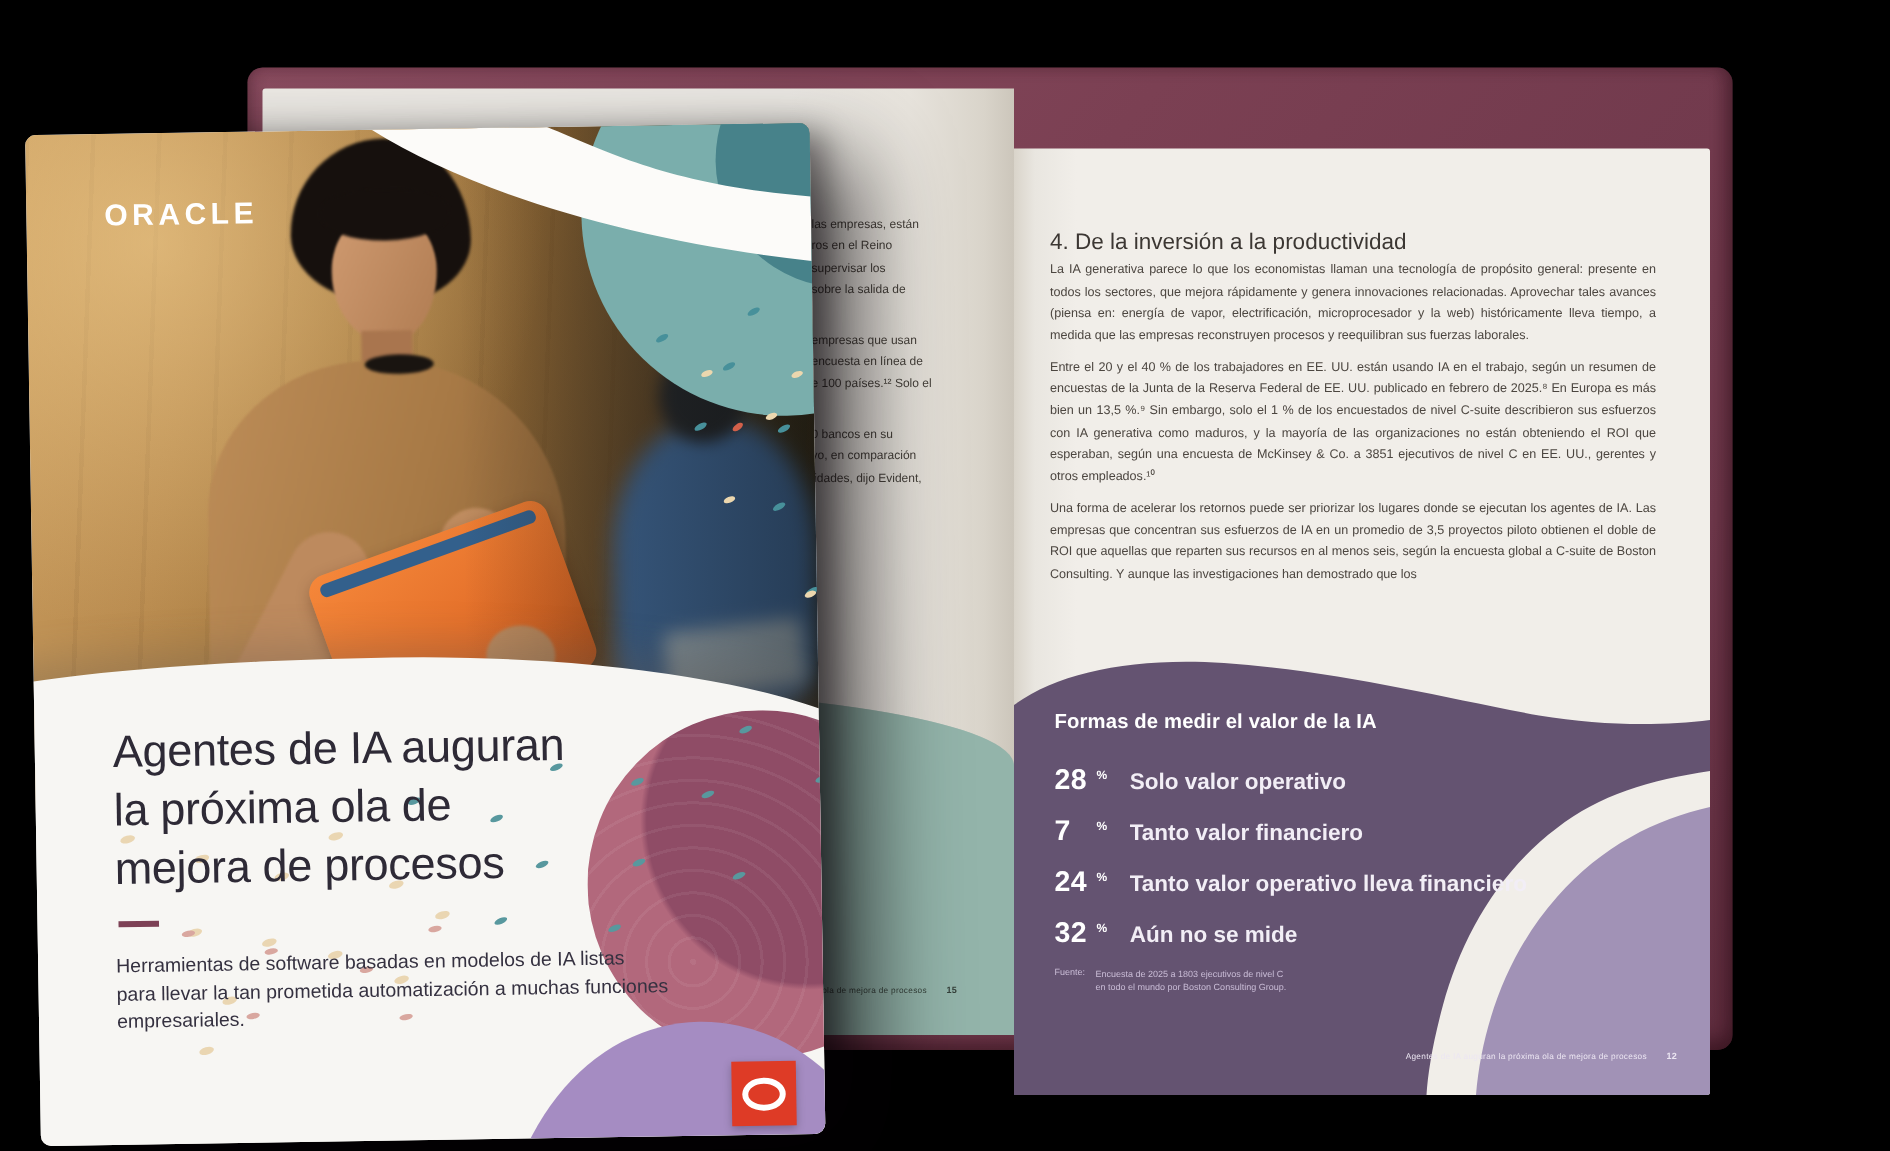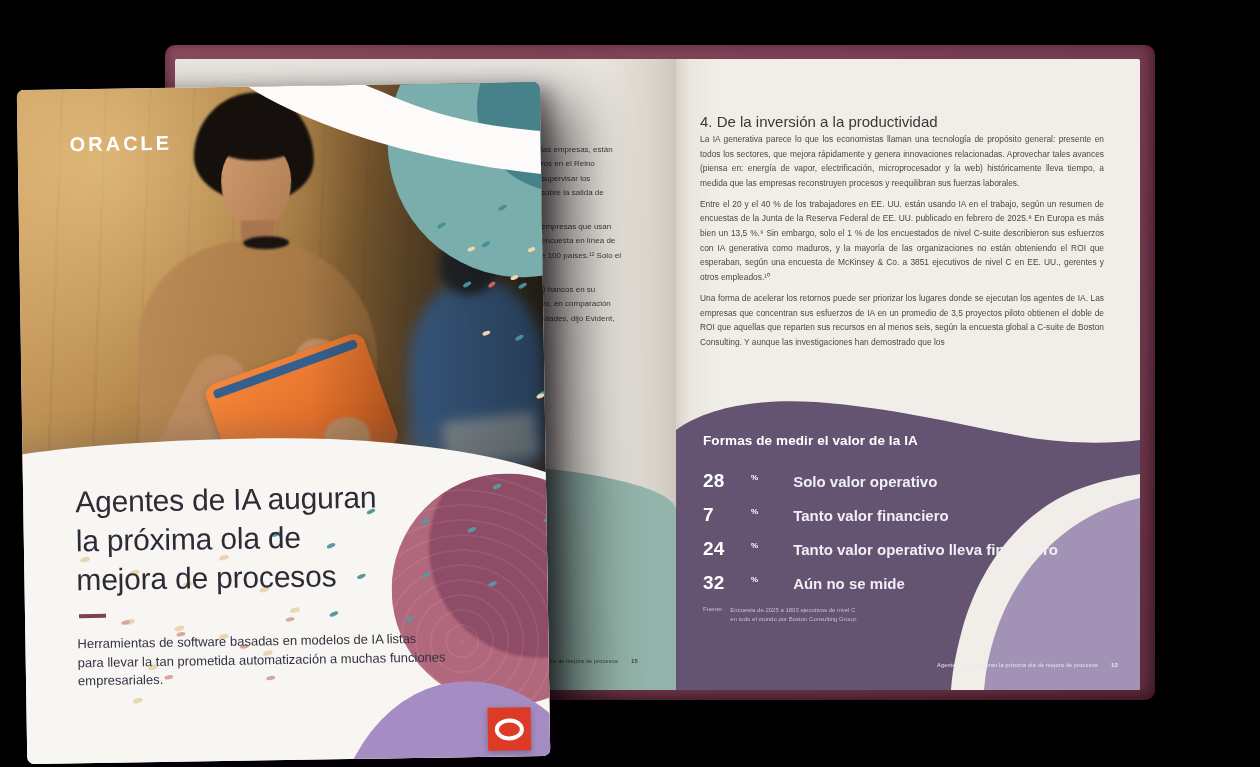--- a/index.html
+++ b/index.html
@@ -7,42 +7,42 @@
          font-family:"Liberation Sans",sans-serif;}
 
   
   .book{position:absolute;left:165px;top:45px;width:990px;height:655px;border-radius:10px;
         background:linear-gradient(130deg,#8a4c60 0%,#7b4053 40%,#6d374a 80%,#5e2c3d 100%);
         box-shadow:inset 0 -7px 12px rgba(40,10,20,.45), inset -5px 0 10px rgba(40,10,20,.3);}
   .page{position:absolute;top:14px;height:631px;overflow:hidden;}
   .page-left{left:10px;width:501px;border-radius:2px 0 0 2px;
         background:linear-gradient(to right,#efece7 70%,#e8e4dd 86%,#d9d4ca 96%,#ccc6bb 100%);}
   .page-right{left:511px;width:464px;border-radius:0 2px 2px 0;
-        background:linear-gradient(to right,#d9d4ca 0,#e9e6e0 3%,#f1eee9 9%,#f1eee9 100%);}
+        background:linear-gradient(to right,#d9d4ca 0,#e9e6e0 3%,#f1eee9 9%,#f1eee9 100%);margin-top:40px;}
 
   
   .fragments{position:absolute;left:366px;top:84px;font-size:8px;line-height:14.3px;color:#46413b;white-space:nowrap;}
   .frag-group{margin-bottom:20px;white-space:pre;}
   .sage-blob{position:absolute;left:-40px;right:0;bottom:0;height:230px;background:var(--sage,#9cb8af);
         border-radius:46% 54% 0 0 / 26% 22% 0 0;}
   .sage-blob::after{content:"";position:absolute;inset:0;background:#8db0a7;opacity:.6;
         border-radius:inherit;clip-path:polygon(48% 0,100% 0,100% 100%,22% 100%);}
   .pfoot{position:absolute;font-size:5.5px;letter-spacing:.2px;white-space:nowrap;}
   .pfoot .pnum{margin-left:13px;font-weight:700;font-size:6px;}
   .pfoot-left{right:38px;bottom:26px;color:#35403a;}
   .pfoot-right{right:22px;bottom:22px;color:#ece6f2;}
 
   
   .heading{position:absolute;left:24px;top:54px;font-size:15px;font-weight:400;color:#3c3733;}
   .body{position:absolute;left:24px;top:73px;width:404px;}
   .para{margin:0 0 6.5px 0;font-size:8.4px;line-height:14.6px;color:#4c4640;text-align:justify;}
   .panel-svg{position:absolute;left:0;bottom:0;width:464px;height:300px;display:block;}
   .panel-content{position:absolute;left:27px;top:374px;width:370px;color:#fff;}
   .panel-title{font-size:13.5px;font-weight:700;margin-bottom:22px;letter-spacing:.1px;}
-  .stat-row{display:flex;align-items:baseline;margin-bottom:12px;gap:20px;}
+  .stat-row{display:flex;align-items:baseline;margin-bottom:12px;}
   .stat-value{font-size:19px;font-weight:700;min-width:27px;letter-spacing:.3px;}
   .stat-unit{font-size:8px;font-weight:700;position:relative;top:-7px;margin-left:1px;}
   .stat-label{font-size:15px;font-weight:700;margin-left:15px;color:#f2eef6;}
   .source{display:flex;gap:7px;margin-top:10px;font-size:6px;color:#c9bcd6;}
   .source-text{max-width:132px;line-height:1.5;}
 
   
   .cover{position:absolute;left:22px;top:86px;width:523px;height:674px;border-radius:7px;overflow:hidden;
         background:#f6f5f2;transform:rotate(-0.9deg);
         box-shadow:32px 22px 60px rgba(5,2,4,.65), 10px 6px 20px rgba(5,2,4,.4);}

